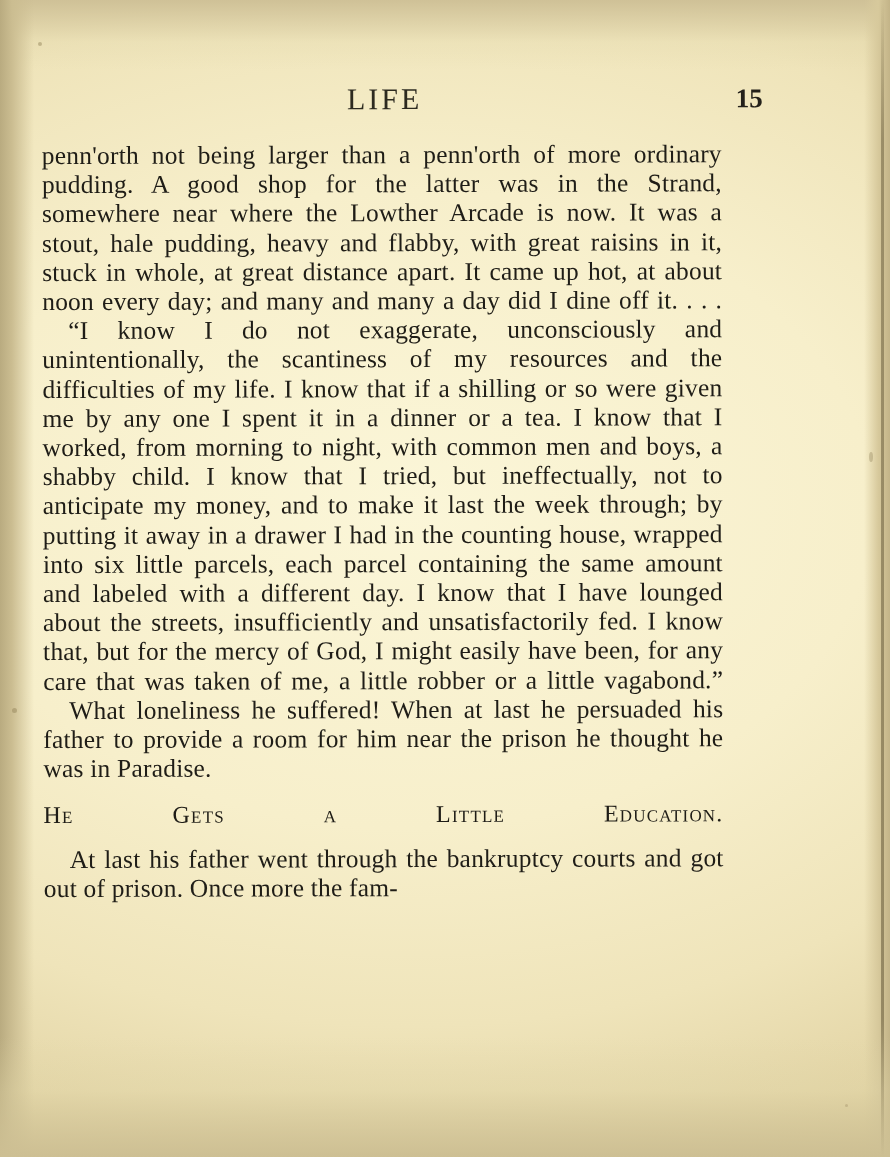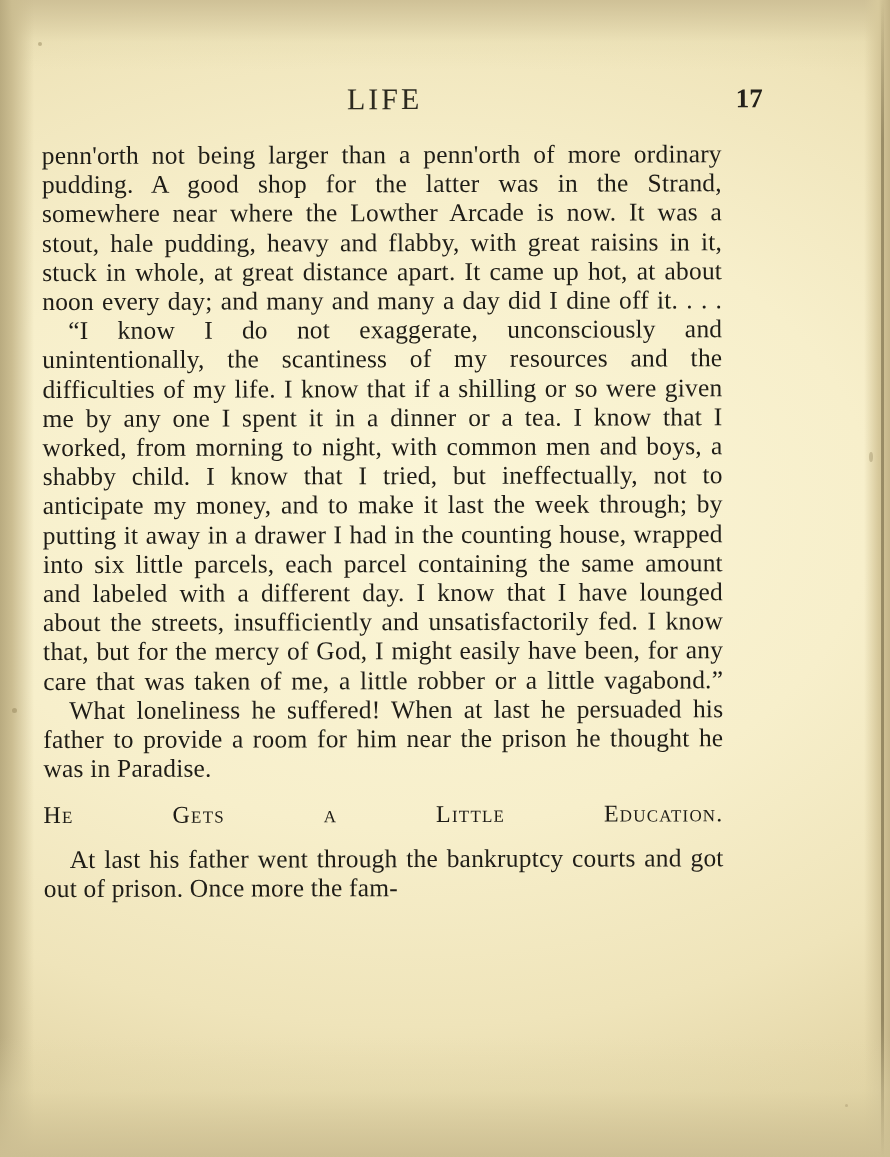--- a/index.html
+++ b/index.html
@@ -148,21 +148,21 @@
   <div class="speck" style="left:38px;top:42px;width:4px;height:4px;"></div>
   <div class="speck" style="left:12px;top:708px;width:5px;height:5px;"></div>
   <div class="speck" style="left:869px;top:452px;width:4px;height:10px;opacity:.35;"></div>
   <div class="speck" style="left:845px;top:1104px;width:3px;height:3px;opacity:.3;"></div>
 </div>
 
 <div id="content">
 
   <header class="page-header">
     <div class="running-head">LIFE</div>
-    <div class="folio">17</div>
+    <div class="folio">15</div>
   </header>
 
   <div class="body-text">
     <p class="para">penn'orth not being larger than a penn'orth of more ordinary pudding.  A good shop for the latter was in the Strand, somewhere near where the Lowther Arcade is now.  It was a stout, hale pudding, heavy and flabby, with great raisins in it, stuck in whole, at great distance apart.  It came up hot, at about noon every day; and many and many a day did I dine off it.  .  .  .</p>
     <p class="para indent">“I know I do not exaggerate, unconsciously and unintentionally, the scantiness of my resources and the difficulties of my life.  I know that if a shilling or so were given me by any one I spent it in a dinner or a tea.  I know that I worked, from morning to night, with common men and boys, a shabby child.  I know that I tried, but ineffectually, not to anticipate my money, and to make it last the week through; by putting it away in a drawer I had in the counting house, wrapped into six little parcels, each parcel containing the same amount and labeled with a different day.  I know that I have lounged about the streets, insufficiently and unsatisfactorily fed.  I know that, but for the mercy of God, I might easily have been, for any care that was taken of me, a little robber or a little vagabond.”</p>
     <p class="para indent last-ragged">What loneliness he suffered!  When at last he persuaded his father to provide a room for him near the prison he thought he was in Paradise.</p>
     <p class="para subhead">He Gets a Little Education.</p>
     <p class="para indent last-ragged">At last his father went through the bankruptcy courts and got out of prison.  Once more the fam-</p>
   </div>
 

